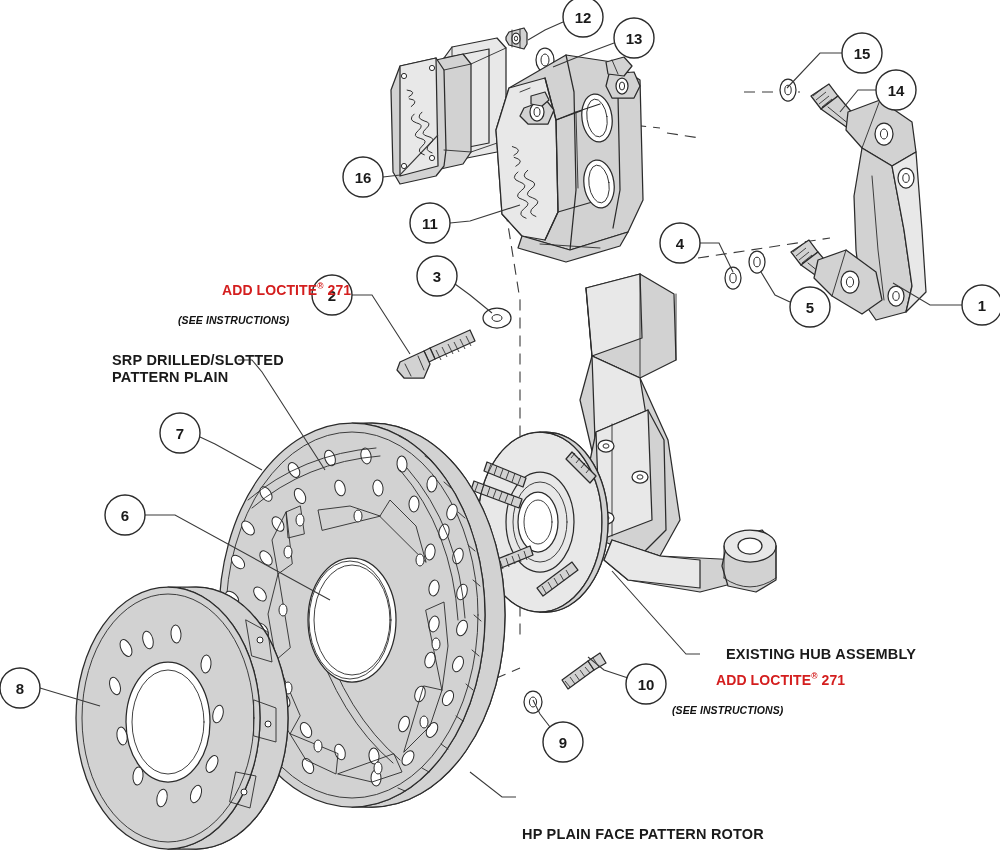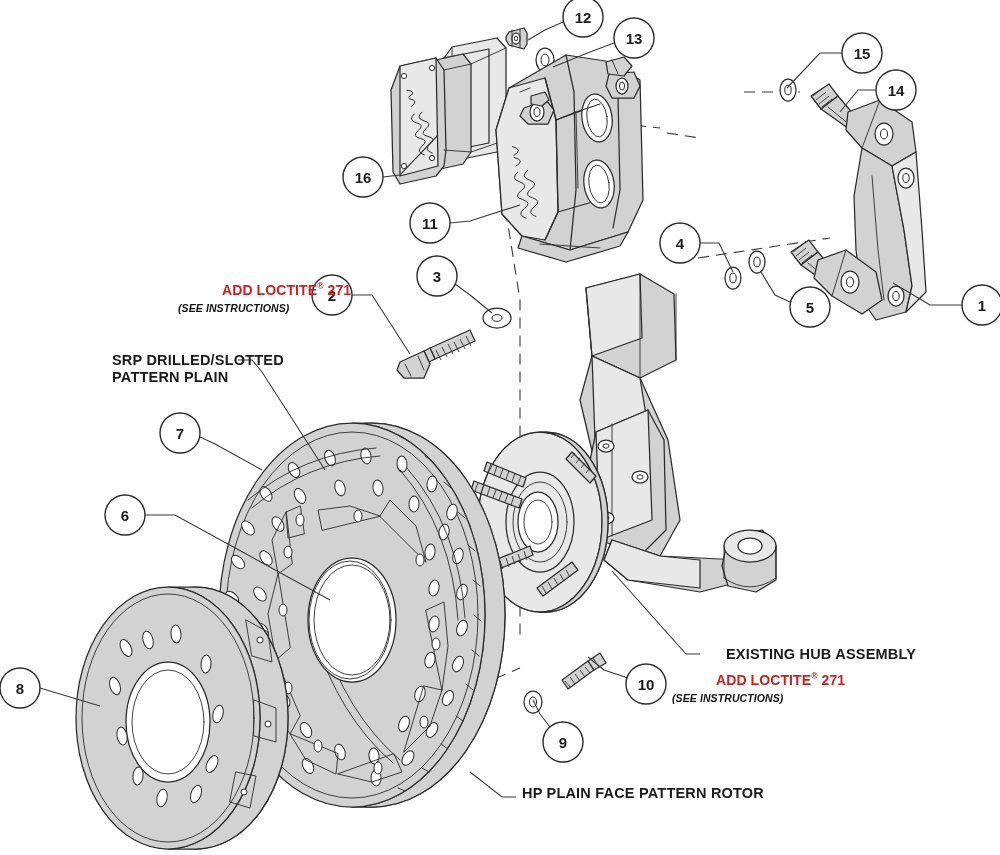--- a/index.html
+++ b/index.html
@@ -9,21 +9,21 @@
   #stage{position:relative;width:1000px;height:855px;background:#fff;}
   svg.layer{position:absolute;top:0;left:0;width:1000px;height:855px;}
 
   .lbl{position:absolute;white-space:nowrap;font-weight:bold;
        color:#1a1a1a;letter-spacing:.2px;}
   .lbl.cap{font-size:14.5px;line-height:17px;}
   .loctite{position:absolute;white-space:nowrap;}
   .loctite .main{color:#d41e1e;font-weight:bold;font-size:14px;letter-spacing:.1px;margin-left:44px;}
   .loctite .main sup{font-size:8.5px;vertical-align:super;}
   .loctite .sub{color:#111;font-style:italic;font-weight:bold;font-size:10.5px;
-                letter-spacing:.1px;margin-top:4px;}
+                letter-spacing:.1px;margin-top:16px;}
   .bub-num{font-size:15px;font-weight:bold;fill:#1a1a1a;
            font-family:"Liberation Sans","DejaVu Sans",sans-serif;}
 </style>
 </head>
 <body>
 
 <div id="stage">
 
   <svg class="layer" viewBox="0 0 1000 855">
     <defs>
@@ -593,21 +593,21 @@
   </svg>
 
   <div id="labels-layer">
       <div class="lbl cap" style="left: 112px; top: 352px;">
         <div>SRP DRILLED/SLOTTED</div>
         <div>PATTERN PLAIN</div>
       </div>
       <div class="lbl cap" style="left: 726px; top: 646px;">
         <div>EXISTING HUB ASSEMBLY</div>
       </div>
-      <div class="lbl cap" style="left: 522px; top: 785px;">
+      <div class="lbl cap" style="left: 522px; top: 826px;">
         <div>HP PLAIN FACE PATTERN ROTOR</div>
       </div>
     </div>
   <div id="loctite-layer">
       <div class="loctite" style="left: 178px; top: 281px;">
         <div class="main">ADD LOCTITE<sup>®</sup> 271</div>
         <div class="sub">(SEE INSTRUCTIONS)</div>
       </div>
       <div class="loctite" style="left: 672px; top: 671px;">
         <div class="main">ADD LOCTITE<sup>®</sup> 271</div>

